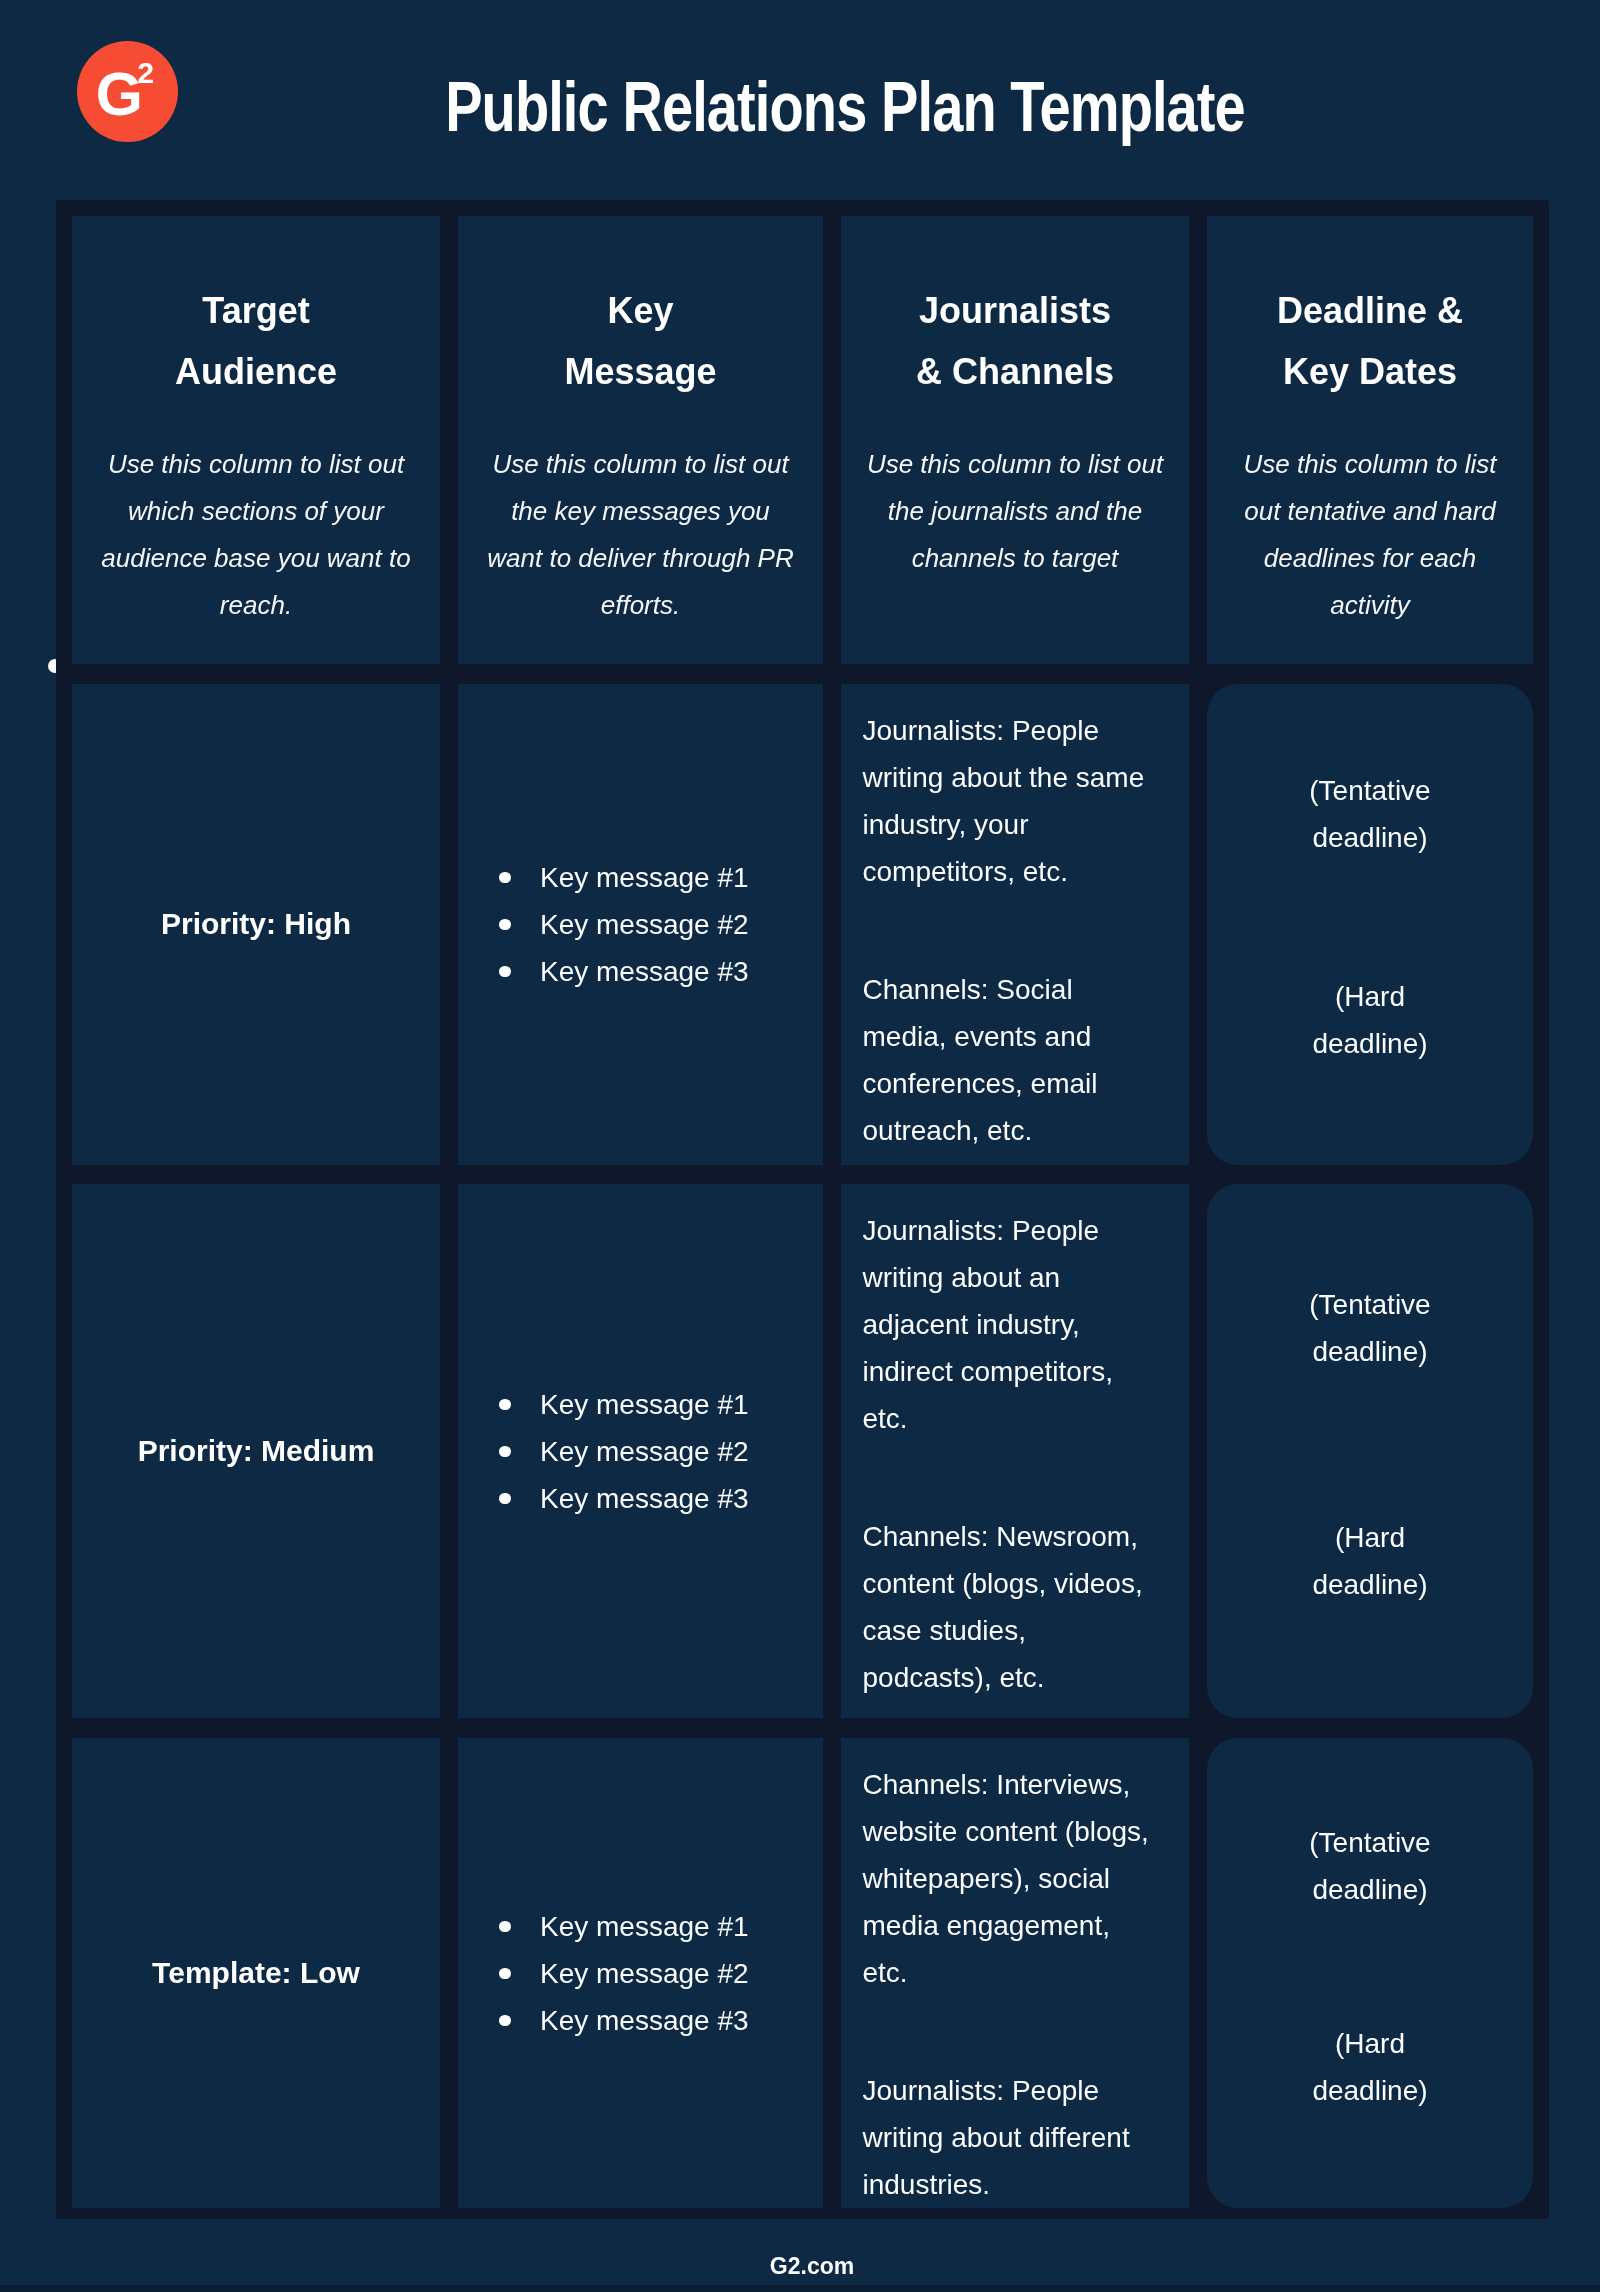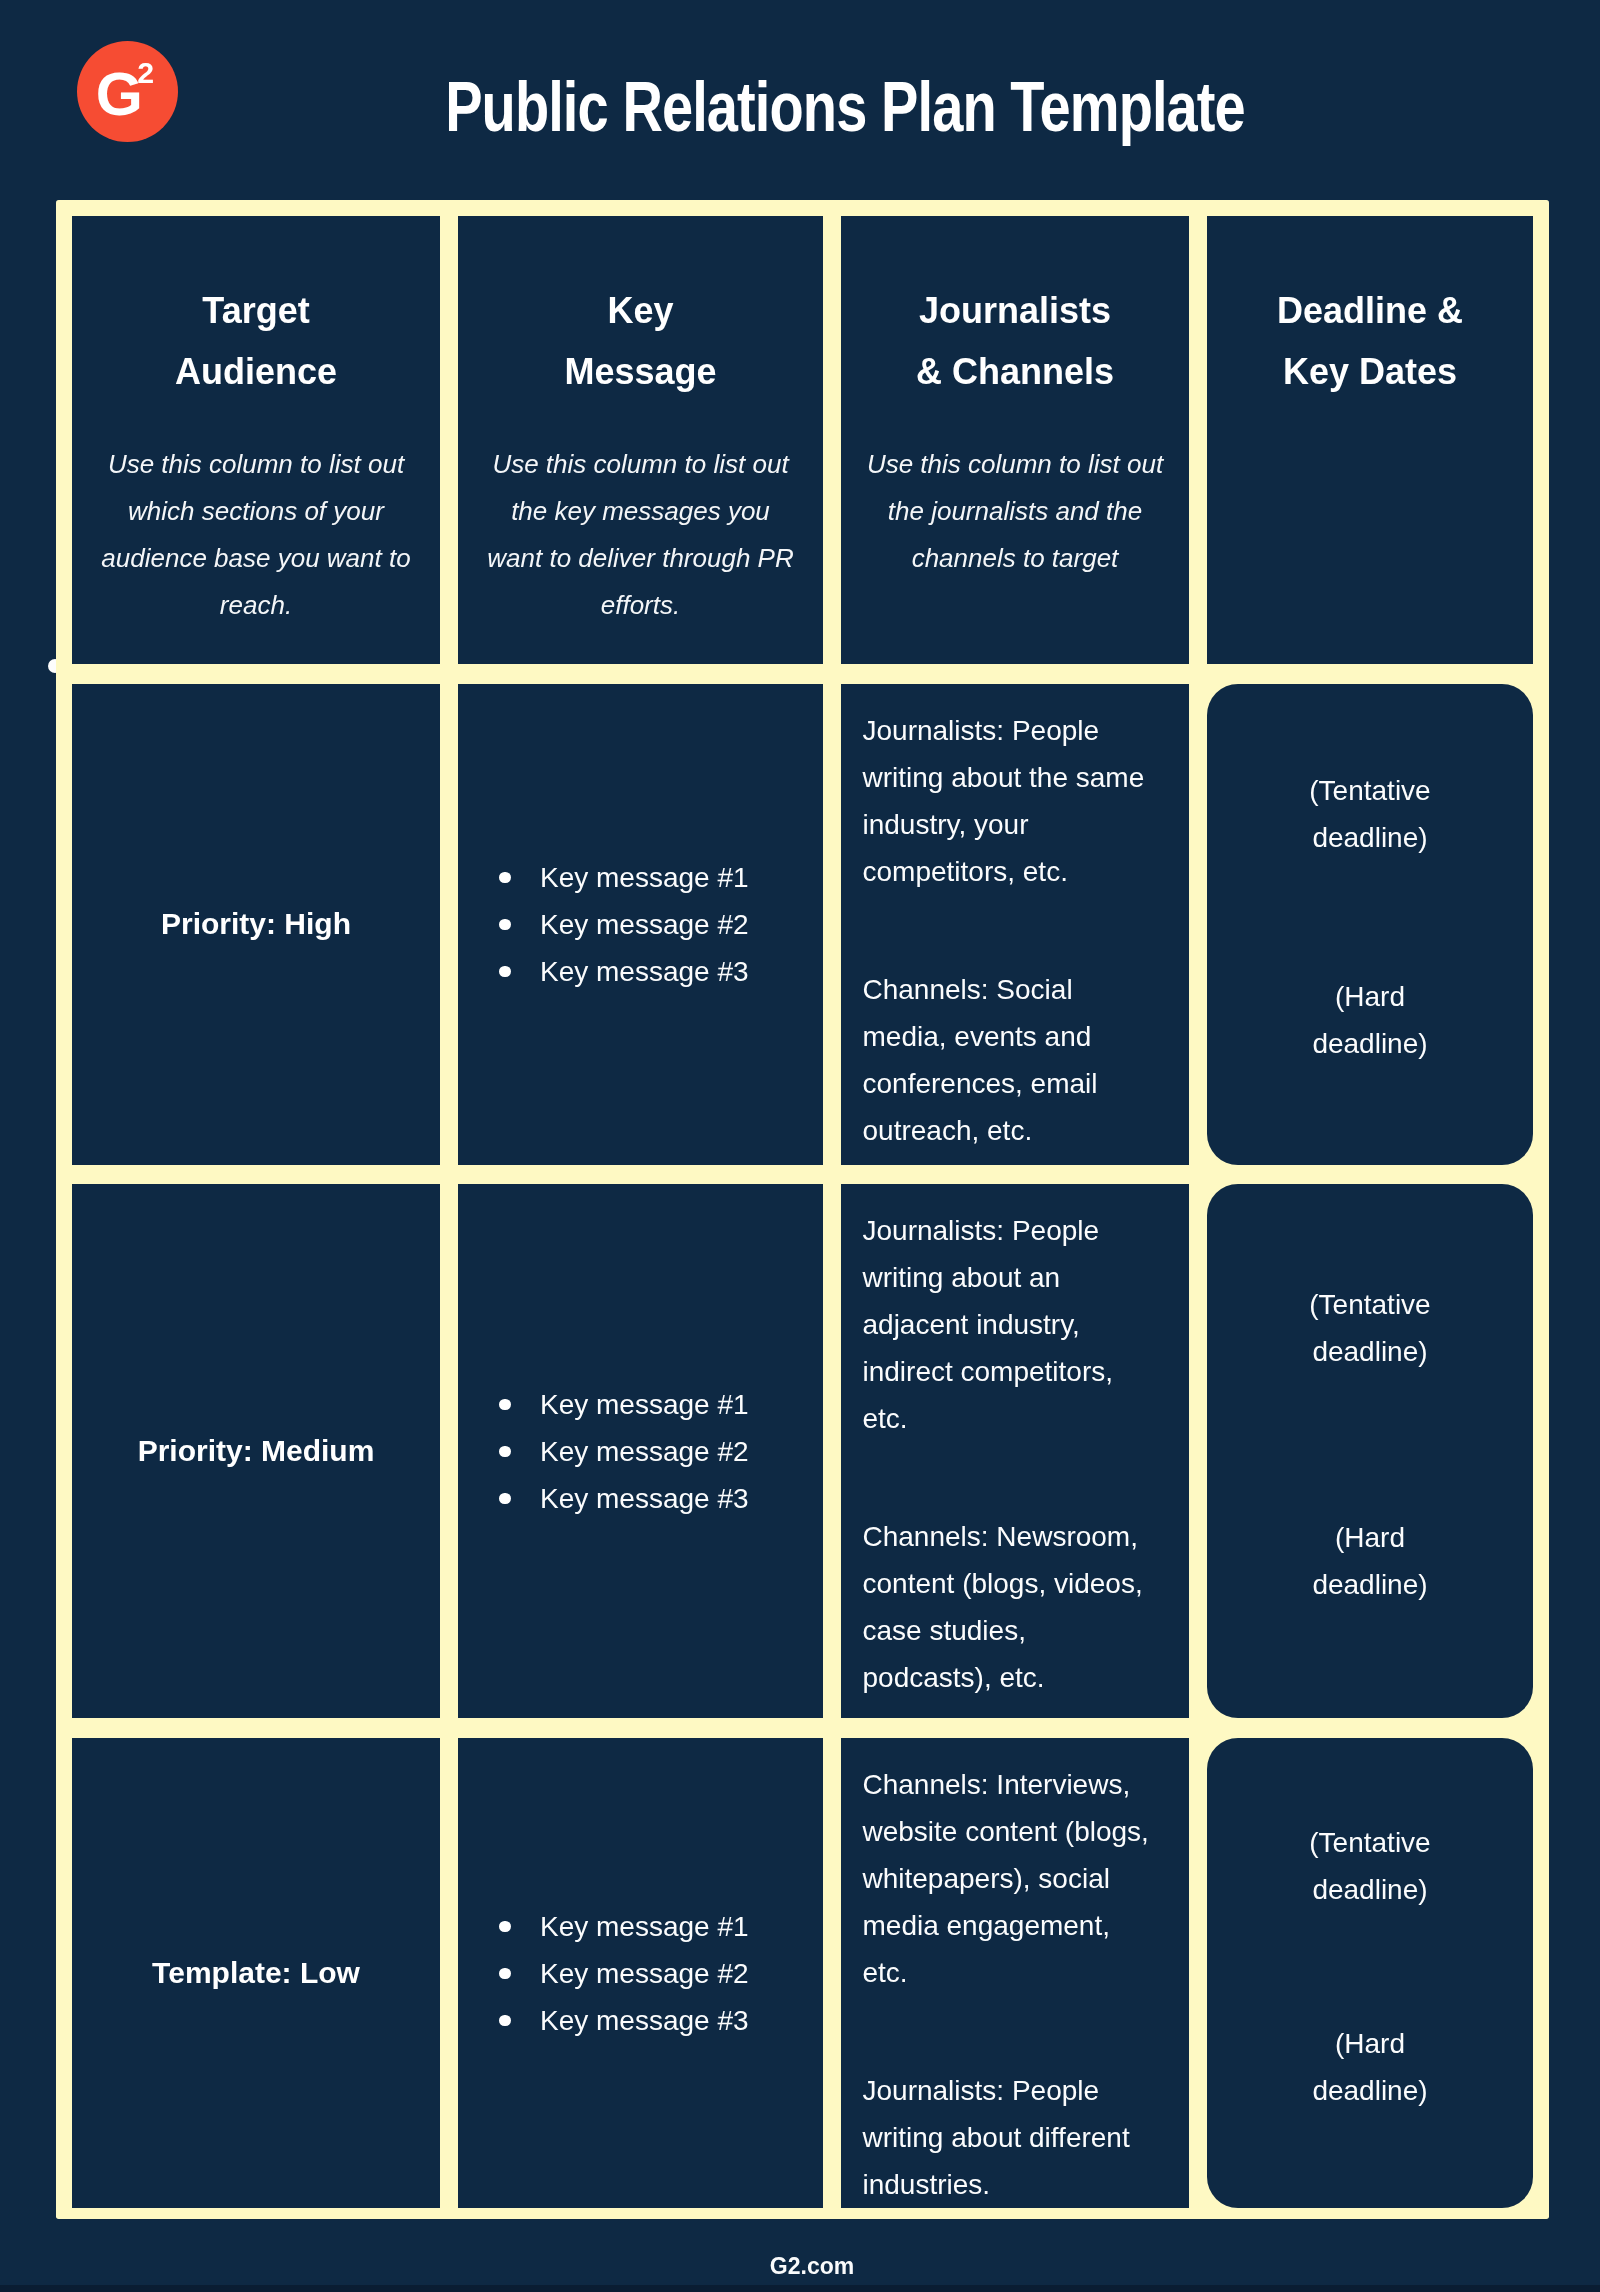--- a/index.html
+++ b/index.html
@@ -20,21 +20,21 @@
     position:absolute;left:90px;right:0;top:75px;
     text-align:center;
     font-size:56px;font-weight:bold;letter-spacing:-0.9px;
     line-height:56px;color:#ffffff;
     transform:scaleY(1.26);transform-origin:50% 20%;
     white-space:nowrap;
   }
   
   .frame{
     position:absolute;left:56px;top:200px;width:1493px;height:2019px;
-    background:#fef9c3;border-radius:2.7px;
+    background:#0f172a;border-radius:2.7px;
     padding:16px;box-sizing:border-box;
   }
   .nub{
     position:absolute;left:48px;top:659px;width:14.3px;height:14.3px;
     background:#fdfdfd;border-radius:50%;
   }
   .grid{
     width:100%;height:100%;
     display:grid;
     grid-template-columns:368px 365px 348px 1fr;
@@ -135,20 +135,21 @@
           <div>Journalists</div>
           <div>&amp; Channels</div>
         </div>
         <div class="col-desc">Use this column to list out the journalists and the channels to target</div>
       </div>
       <div class="cell head">
         <div class="col-title">
           <div>Deadline &amp;</div>
           <div>Key Dates</div>
         </div>
+        <div class="col-desc">Use this column to list out tentative and hard deadlines for each activity</div>
       </div>
 
       <div class="cell priority">Priority: High</div>
       <div class="cell messages">
         <ul>
           <li><span class="dot"></span><span>Key message #1</span></li>
           <li><span class="dot"></span><span>Key message #2</span></li>
           <li><span class="dot"></span><span>Key message #3</span></li>
         </ul>
       </div>

